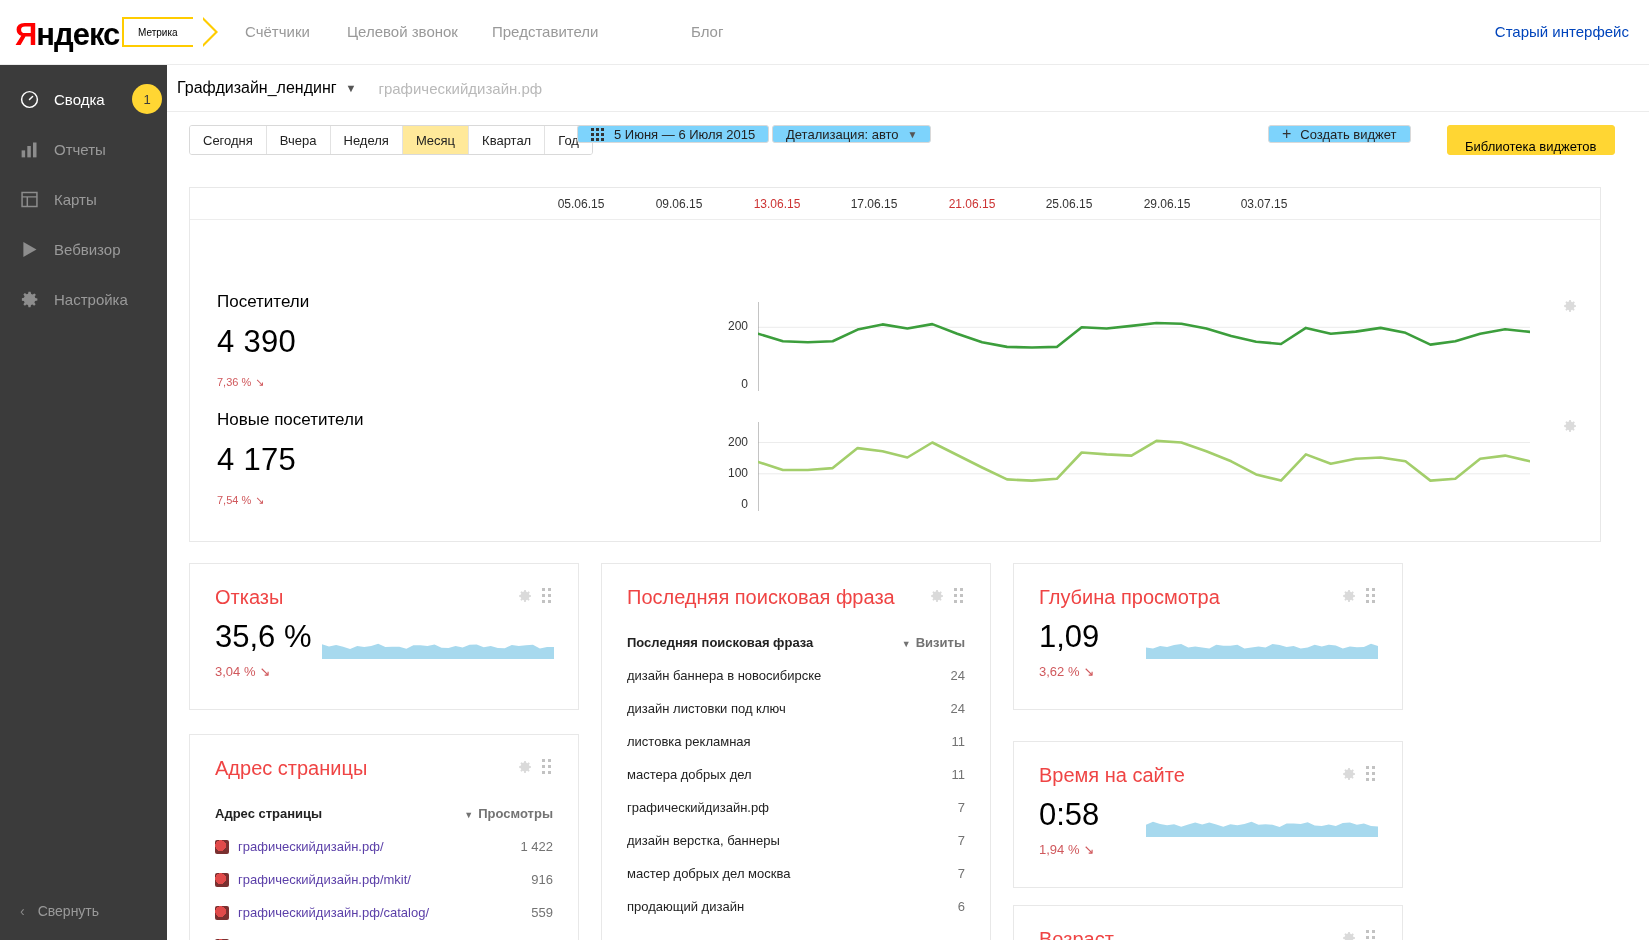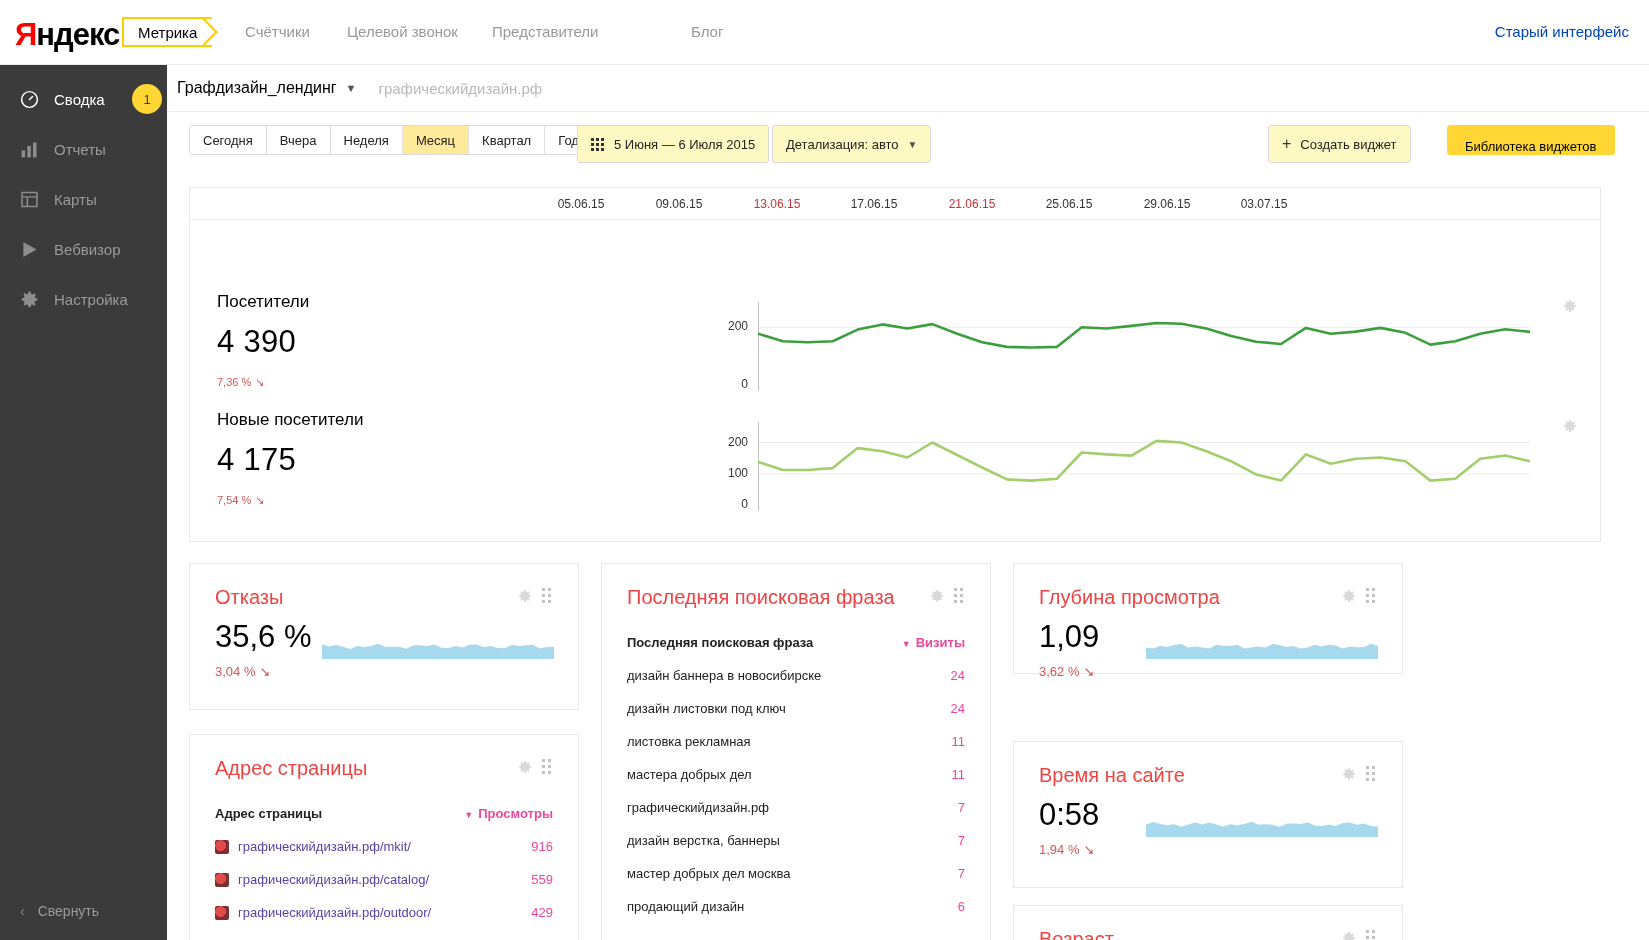--- a/index.html
+++ b/index.html
@@ -20,21 +20,21 @@
     font-size: 31px; font-weight: bold; letter-spacing: -1px;
     font-family: "Liberation Sans", sans-serif;
   }
   #logo .ya { color: #ff0000; }
   #logo .rest { color: #000; }
   #service-tab {
     position: absolute; left: 122px; top: 17px;
     height: 30px; padding: 0 15px 0 14px;
     border: 2px solid #ffcc00; border-right: none;
     display: flex; align-items: center;
-    font-size: 15px; color: #000;
+    font-size: 10px; color: #000;
   }
   #service-tab-arrow {
     position: absolute; left: 203px; top: 17px;
     width: 0; height: 0;
     border-top: 15px solid transparent;
     border-bottom: 15px solid transparent;
     border-left: 15px solid #ffcc00;
   }
   #service-tab-arrow::after {
     content: ""; position: absolute;
@@ -111,22 +111,22 @@
   }
   .period-btn {
     height: 28px; padding: 0 13px; display: flex; align-items: center;
     font-size: 13px; color: #222; border-right: 1px solid #e2e2e2;
     cursor: pointer; background: #fff; white-space: nowrap;
   }
   .period-btn:last-child { border-right: none; }
   .period-btn.sel { background: #ffe99a; }
 
   .tbar-box {
-    position: absolute; top: 13px; height: 38px;
-    border: 1px solid #d9d9d9; border-radius: 3px; background: #fef9c3;
+    position: absolute; top: 13px; height: 18px;
+    border: 1px solid #d9d9d9; border-radius: 3px; background: #7dd3fc;
     display: flex; align-items: center; padding: 0 13px;
     font-size: 13px; color: #222; cursor: pointer; white-space: nowrap;
   }
   #dateBox { left: 410px; }
   #detailBox { left: 605px; }
   #createWidget { left: 1101px; }
   #libraryBtn {
     position: absolute; left: 1280px; top: 13px; height: 30px;
     background: #ffd633; border: 1px solid #ffd633; border-radius: 3px;
     display: flex; align-items: flex-end; padding: 0 17px;
@@ -206,21 +206,21 @@
   
   .tbl { position: absolute; left: 0; width: 100%; }
   .tbl-head, .tbl-row {
     position: relative; height: 33px; display: flex; align-items: center;
   }
   .tbl-head .c1, .tbl-row .c1 {
     position: absolute; left: 25px; font-size: 13px; color: #222;
     display: flex; align-items: center;
   }
   .tbl-head .c2, .tbl-row .c2 {
-    position: absolute; right: 25px; font-size: 13px; color: #ec4899;
+    position: absolute; right: 25px; font-size: 13px; color: #737373;
     text-align: right;
   }
   .tbl-row .c1 a { color: #5b3fa8; text-decoration: none; }
   .favico {
     width: 14px; height: 14px; margin-right: 9px; flex: none;
     border-radius: 2px;
     background: radial-gradient(circle at 40% 40%, #e04a4a 0 45%, #7a3030 46% 100%);
   }
   .sortarrow { font-size: 9px; margin-right: 5px; }
 </style>
@@ -433,20 +433,27 @@
           <i></i>
         </div>
         <div class="tbl" style="top:62px">
           <div class="tbl-row">
        <span class="c1" style="font-weight:bold">Адрес страницы</span>
        <span class="c2" style="font-weight:bold"><span class="sortarrow">▼</span><span>Просмотры</span></span>
      </div>
           <div class="tbl-row">
          <span class="c1">
               <span class="favico"></span>
+              <a>графическийдизайн.рф/</a>
+            </span>
+         <span class="c2">1 422</span>
+       </div>
+          <div class="tbl-row">
+         <span class="c1">
+              <span class="favico"></span>
               <a>графическийдизайн.рф/mkit/</a>
             </span>
          <span class="c2">916</span>
        </div>
           <div class="tbl-row">
          <span class="c1">
               <span class="favico"></span>
               <a>графическийдизайн.рф/catalog/</a>
             </span>
          <span class="c2">559</span>
@@ -506,21 +513,21 @@
           <div class="tbl-row">
          <span class="c1">мастер добрых дел москва</span>
          <span class="c2">7</span>
        </div>
           <div class="tbl-row">
          <span class="c1">продающий дизайн</span>
          <span class="c2">6</span>
        </div>
         </div>
       </div>
-      <div class="card" style="left: 846px; top: 498px; width: 390px; height: 111px;">
+      <div class="card" style="left: 846px; top: 498px; width: 390px; height: 147px;">
         <div class="card-title">Глубина просмотра</div>
         <div class="card-gear" style="left:327px"><svg width="16" height="16" viewBox="0 0 24 24" fill="#bdbdbd">
       <path d="M12 8.2a3.8 3.8 0 100 7.6 3.8 3.8 0 000-7.6zm0 5.8a2 2 0 110-4 2 2 0 010 4z"></path>
       <path d="M21 13.2v-2.4l-2.4-.4a6.9 6.9 0 00-.7-1.7l1.4-2-1.7-1.7-2 1.4a6.9 6.9 0 00-1.7-.7L13.2 3h-2.4l-.4 2.4a6.9 6.9 0 00-1.7.7l-2-1.4L5 6.4l1.4 2a6.9 6.9 0 00-.7 1.7L3.3 10.6v2.8l2.4.4c.17.6.4 1.16.7 1.7l-1.4 2 1.7 1.7 2-1.4c.54.3 1.1.53 1.7.7l.4 2.4h2.4l.4-2.4c.6-.17 1.16-.4 1.7-.7l2 1.4 1.7-1.7-1.4-2c.3-.54.53-1.1.7-1.7L21 13.2z"></path>
           </svg></div>
         <div class="card-grip" style="left:352px">
           <i></i>
           <i></i>
           <i></i>
           <i></i>

